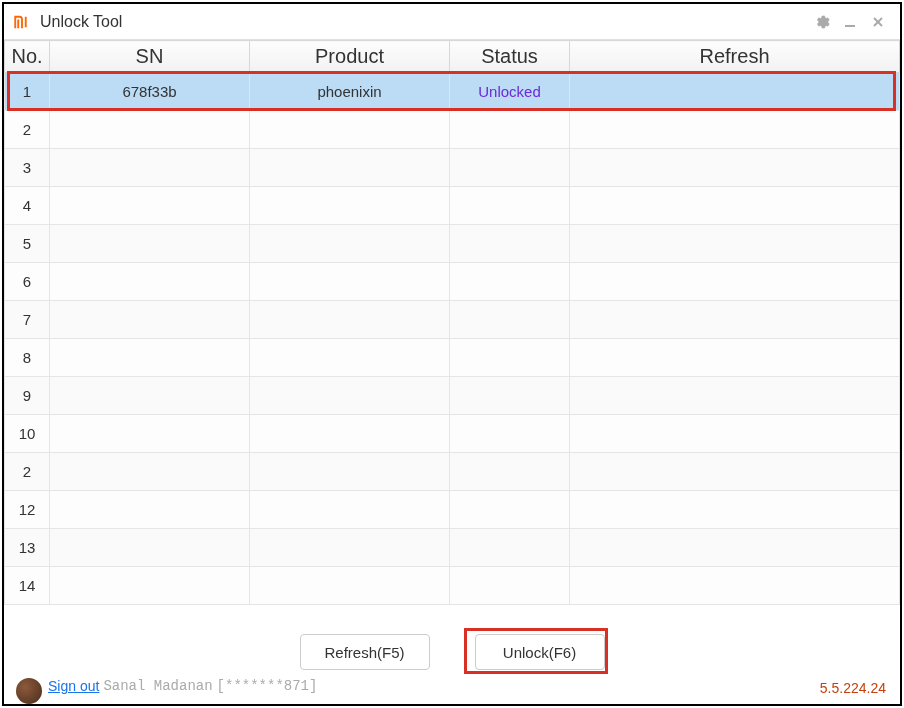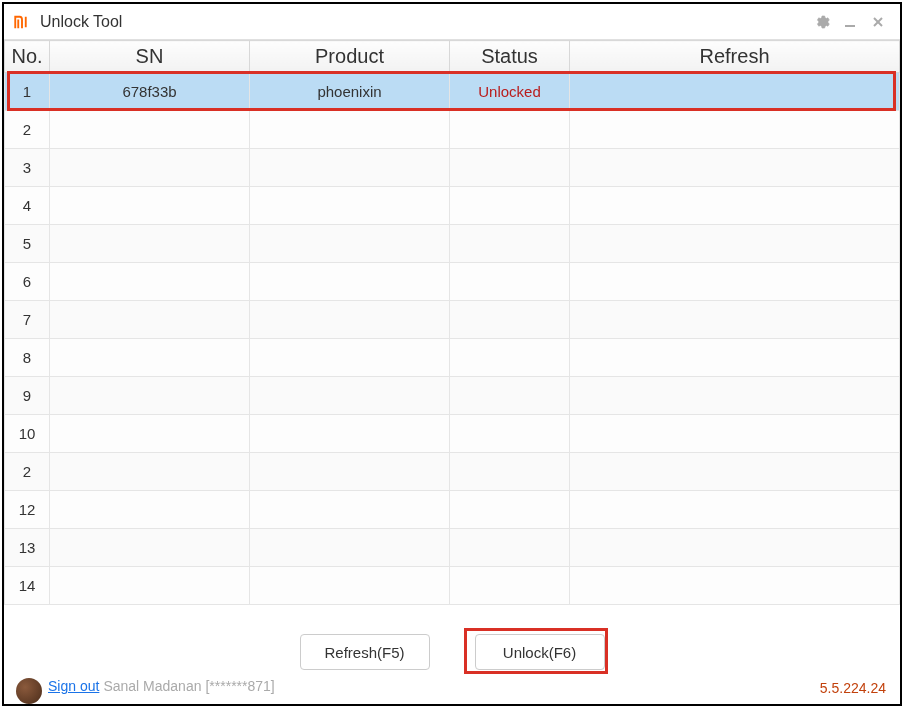--- a/index.html
+++ b/index.html
@@ -84,21 +84,21 @@
     tbody tr:nth-child(even) td { background:#fdfdfd; }
     .col-no { width: 45px; }
     .col-sn { width: 200px; }
     .col-product { width: 200px; }
     .col-status { width: 120px; }
     .col-message { width: auto; }
     tbody td.no-cell { text-align: center; }
     .row-selected td {
       background: #bbdcf4 !important;
     }
-    .status-red { color: #b91c1c; }
+    .status-red { color: #6d28d9; }
     .highlight-row {
       position: absolute;
       border: 3px solid #d93025;
       pointer-events: none;
     }
     .footer {
       height: 80px;
       position: relative;
       display: flex;
       flex-direction: column;
@@ -140,21 +140,21 @@
       border-radius: 50%;
       background: radial-gradient(circle at 35% 35%, #8b5a3c, #4a2c1a);
       margin-right: 6px;
     }
     .signout {
       color: #1a73e8;
       text-decoration: underline;
       cursor: pointer;
       margin-right: 4px;
     }
-    .userinfo { color: #aaa; }
+    .userinfo { color: #aaa; font-family: Liberation Mono, monospace; }
     .version {
       position: absolute;
       right: 14px;
       bottom: 8px;
       color: #c2410c;
       font-size: 14px;
     }
   </style>
 </head>
 <body>

